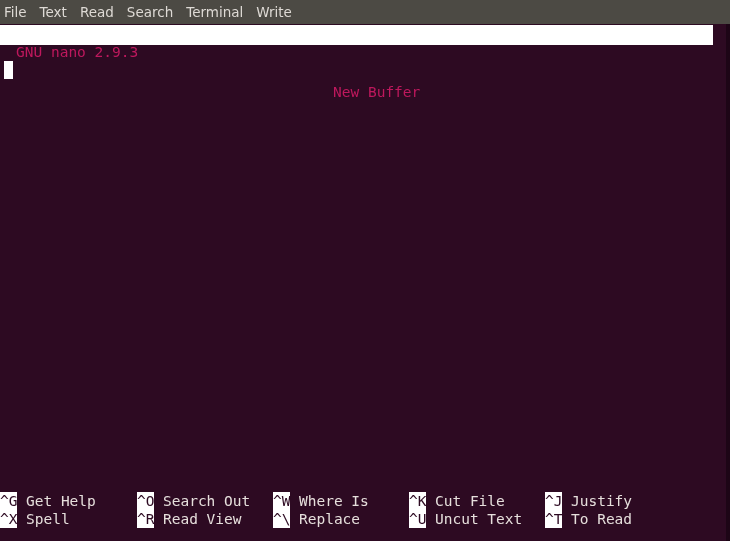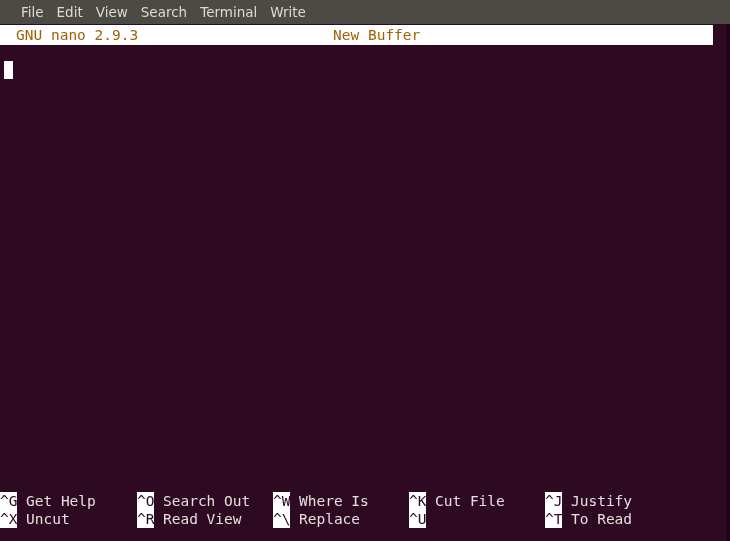--- a/index.html
+++ b/index.html
@@ -24,21 +24,21 @@
 
   
   .menubar {
     position: absolute;
     left: 0; top: 0;
     width: 730px;
     height: 24px;
     background: #4c4a44;
     display: flex;
     align-items: center;
-    padding-left: 21px;
+    padding-left: 4px;
     box-sizing: border-box;
   }
   .menu-item {
     font-family: "DejaVu Sans", sans-serif;
     font-size: 13.5px;
     line-height: 24px;
     color: #dedad5;
     padding: 0 7px 0 0;
     margin-right: 6px;
     white-space: nowrap;
@@ -75,25 +75,25 @@
   
   .nano-titlebar {
     position: absolute;
     left: 0; top: 1px;
     width: 713px;
     height: 20px;
     background: #ffffff;
   }
   .nano-titlebar .tb-text {
     position: absolute;
-    top: 1px;
-    color: #a16207;
+    top: 18px;
+    color: #be185d;
   }
   .tb-version { left: 16px; }
-  .tb-buffer  { left: 333px; }
+  .tb-buffer  { left: 333px; margin-top: 40px; }
 
   
   .editarea {
     position: absolute;
     left: 0; top: 21px;
     width: 726px;
     height: 446px;
   }
   .cursor-block {
     position: absolute;
@@ -145,22 +145,22 @@
     padding-left: 8.5px;
   }
 </style>
 </head>
 <body>
 
 <div id="app">
 
   <div class="menubar">
     <div class="menu-item">File</div>
-    <div class="menu-item">Edit</div>
-    <div class="menu-item">View</div>
+    <div class="menu-item">Text</div>
+    <div class="menu-item">Read</div>
     <div class="menu-item">Search</div>
     <div class="menu-item">Terminal</div>
     <div class="menu-item">Write</div>
   </div>
 
   <div class="terminal">
 
     <div class="nano-titlebar">
       <span class="mono tb-text tb-version">GNU nano 2.9.3</span>
       <span class="mono tb-text tb-buffer">New Buffer</span>
@@ -172,23 +172,23 @@
 
     <div class="shortcutbar">
       <div class="sc-row sc-row-0">
           <div class="sc-entry" style="left: 0px;"><span class="mono sc-key">^G</span><span class="mono sc-label">Get Help</span></div>
           <div class="sc-entry" style="left: 137px;"><span class="mono sc-key">^O</span><span class="mono sc-label">Search Out</span></div>
           <div class="sc-entry" style="left: 273px;"><span class="mono sc-key">^W</span><span class="mono sc-label">Where Is</span></div>
           <div class="sc-entry" style="left: 409px;"><span class="mono sc-key">^K</span><span class="mono sc-label">Cut File</span></div>
           <div class="sc-entry" style="left: 545px;"><span class="mono sc-key">^J</span><span class="mono sc-label">Justify</span></div>
         </div>
       <div class="sc-row sc-row-1">
-          <div class="sc-entry" style="left: 0px;"><span class="mono sc-key">^X</span><span class="mono sc-label">Uncut</span></div>
+          <div class="sc-entry" style="left: 0px;"><span class="mono sc-key">^X</span><span class="mono sc-label">Spell</span></div>
           <div class="sc-entry" style="left: 137px;"><span class="mono sc-key">^R</span><span class="mono sc-label">Read View</span></div>
           <div class="sc-entry" style="left: 273px;"><span class="mono sc-key">^\</span><span class="mono sc-label">Replace</span></div>
-          <div class="sc-entry" style="left: 409px;"><span class="mono sc-key">^U</span></div>
+          <div class="sc-entry" style="left: 409px;"><span class="mono sc-key">^U</span><span class="mono sc-label">Uncut Text</span></div>
           <div class="sc-entry" style="left: 545px;"><span class="mono sc-key">^T</span><span class="mono sc-label">To Read</span></div>
         </div>
     </div>
 
     <div class="scrollbar-gutter"></div>
   </div>
 </div>
 
 </body></html>

